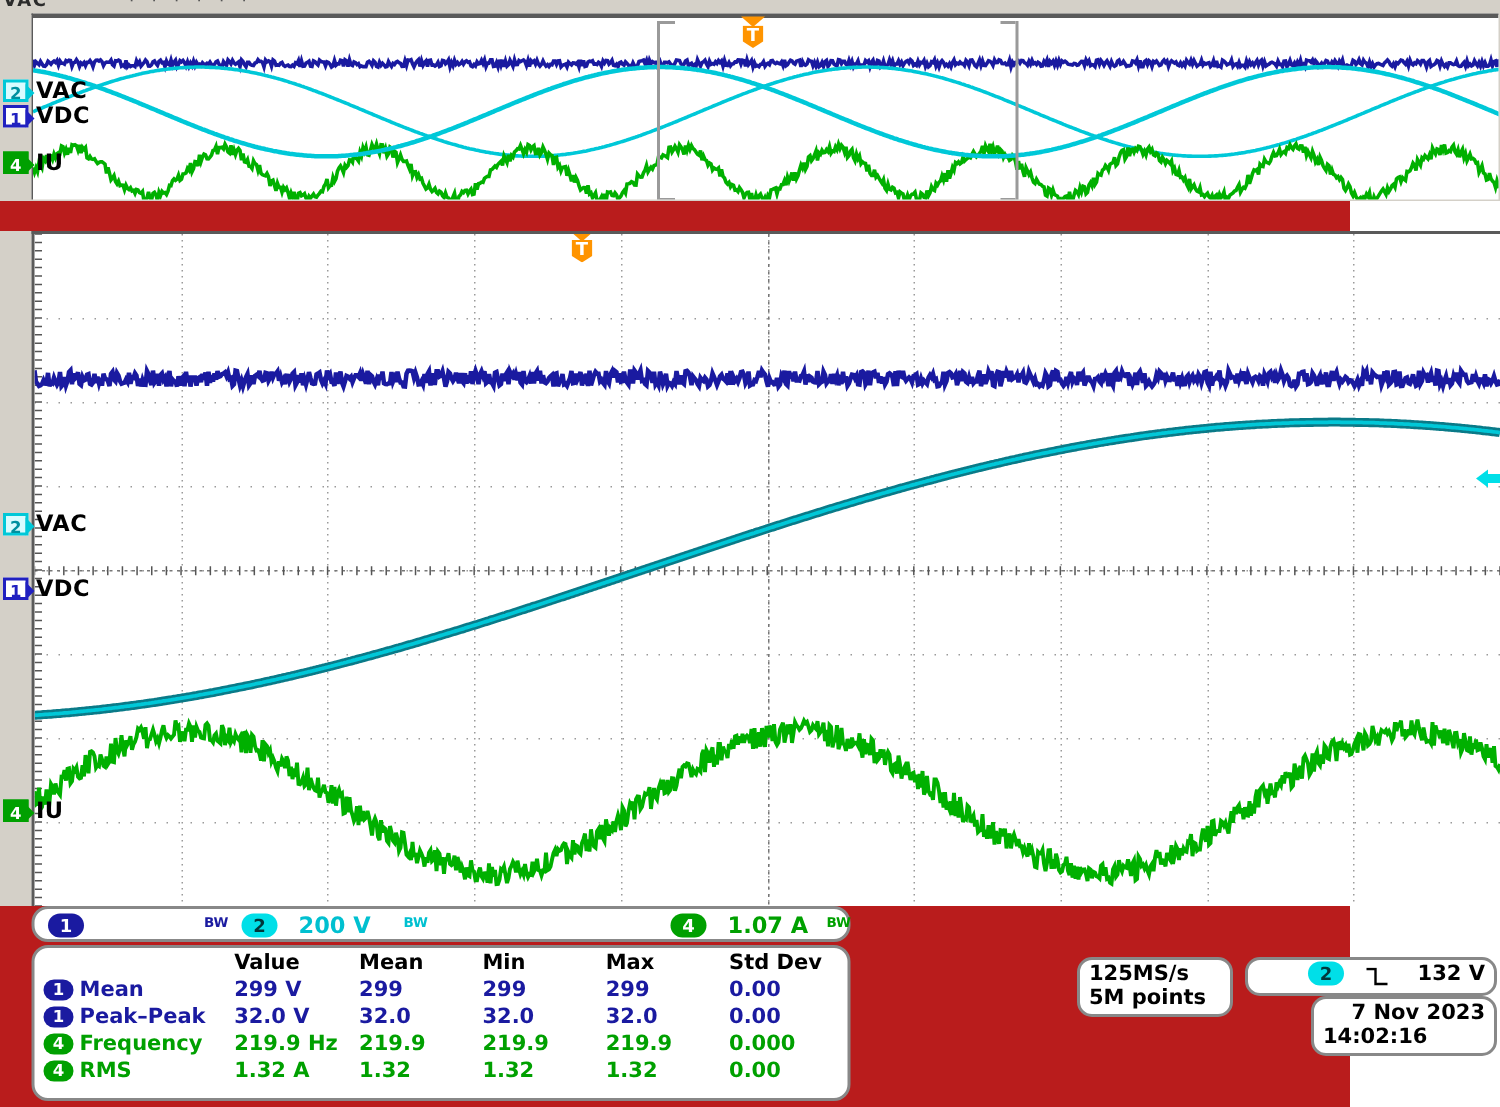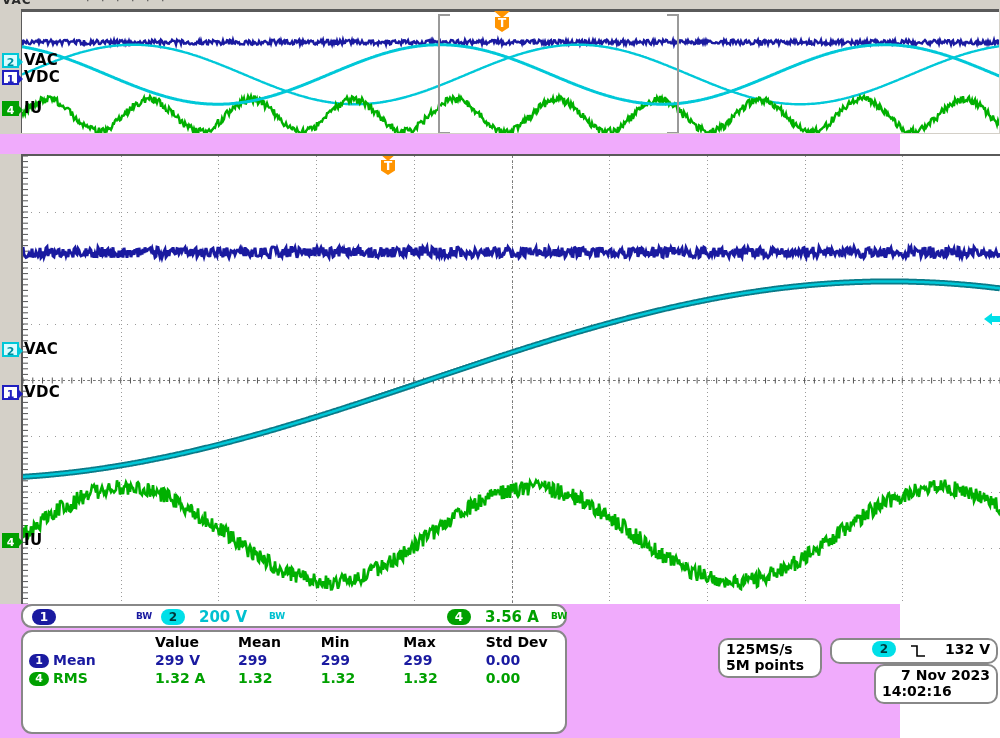--- a/index.html
+++ b/index.html
@@ -1,18 +1,18 @@
 <!DOCTYPE html>
 <html><head>
 <meta charset="utf-8">
 <style>
   html,body{margin:0;padding:0;background:#fff;}
   body{width:1000px;height:738px;overflow:hidden;font-family:"DejaVu Sans","Liberation Sans",sans-serif;}
 
-  #scope{position:relative;width:900px;height:738px;background:#f0abfc;}
+  #scope{position:relative;width:900px;height:738px;background:#b91c1c;}
 
   
   .topstrip{position:absolute;left:0;top:0;width:1000px;height:7px;background:#d4d0c8;overflow:hidden;}
   .topstrip .ghost{position:absolute;left:2px;top:-7px;font-size:12px;font-weight:bold;color:#2b2b2b;letter-spacing:1px;}
   .topstrip .ghost2{position:absolute;left:86px;top:-6px;font-size:11px;color:#555;letter-spacing:4px;}
 
   
   .ovpane{position:absolute;left:0;top:6px;width:1000px;height:128px;background:#d4d0c8;}
   .ovplot{position:absolute;left:21px;top:3px;width:978px;height:124px;background:#ffffff;border:1px solid #5a5a5a;border-right:none;border-bottom:none;box-sizing:border-box;overflow:hidden;}
   .ovplot .topline{position:absolute;left:0;top:0;width:100%;height:2px;background:#5a5a5a;}
@@ -366,21 +366,21 @@
   </div>
 
   <div class="chrow">
     <span class="bub" style="left:9px;background:#1a1aa0;">1</span>
     <span class="v" style="left:47px;color:#1a1aa0;margin-top:20px;">100 V</span>
     <span class="bw" style="left:113px;color:#1a1aa0;">BW</span>
     <span class="bub" style="left:138px;background:#00dfe8;color:#00363a;">2</span>
     <span class="v" style="left:176px;color:#00c0d0;text-align:center;">200 V</span>
     <span class="bw" style="left:246px;color:#00c0d0;">BW</span>
     <span class="bub" style="left:424px;background:#00a000;">4</span>
-    <span class="v" style="left:462px;color:#00a000;">3.56 A</span>
+    <span class="v" style="left:462px;color:#00a000;">1.07 A</span>
     <span class="bw" style="left:528px;color:#00a000;">BW</span>
   </div>
 
   <div class="meas">
     <table id="meas-table" style="margin-left: 6px; margin-top: 1px;">
         <tbody>
           <tr class="hdr">
             <td style="width:128px"></td>
             <td style="width:84px">Value</td>
             <td style="width:84px">Mean</td>
@@ -390,20 +390,36 @@
           </tr>
           <tr>
             <td style="color:#1a1aa0"><span class="bub" style="background:#1a1aa0;">1</span>Mean</td>
             <td style="color:#1a1aa0">299 V</td>
             <td style="color:#1a1aa0">299</td>
             <td style="color:#1a1aa0">299</td>
             <td style="color:#1a1aa0">299</td>
             <td style="color:#1a1aa0">0.00</td>
           </tr>
           <tr>
+            <td style="color:#1a1aa0"><span class="bub" style="background:#1a1aa0;">1</span>Peak–Peak</td>
+            <td style="color:#1a1aa0">32.0 V</td>
+            <td style="color:#1a1aa0">32.0</td>
+            <td style="color:#1a1aa0">32.0</td>
+            <td style="color:#1a1aa0">32.0</td>
+            <td style="color:#1a1aa0">0.00</td>
+          </tr>
+          <tr>
+            <td style="color:#00a000"><span class="bub" style="background:#00a000;">4</span>Frequency</td>
+            <td style="color:#00a000">219.9 Hz</td>
+            <td style="color:#00a000">219.9</td>
+            <td style="color:#00a000">219.9</td>
+            <td style="color:#00a000">219.9</td>
+            <td style="color:#00a000">0.000</td>
+          </tr>
+          <tr>
             <td style="color:#00a000"><span class="bub" style="background:#00a000;">4</span>RMS</td>
             <td style="color:#00a000">1.32 A</td>
             <td style="color:#00a000">1.32</td>
             <td style="color:#00a000">1.32</td>
             <td style="color:#00a000">1.32</td>
             <td style="color:#00a000">0.00</td>
           </tr>
         </tbody>
       </table>
   </div>

